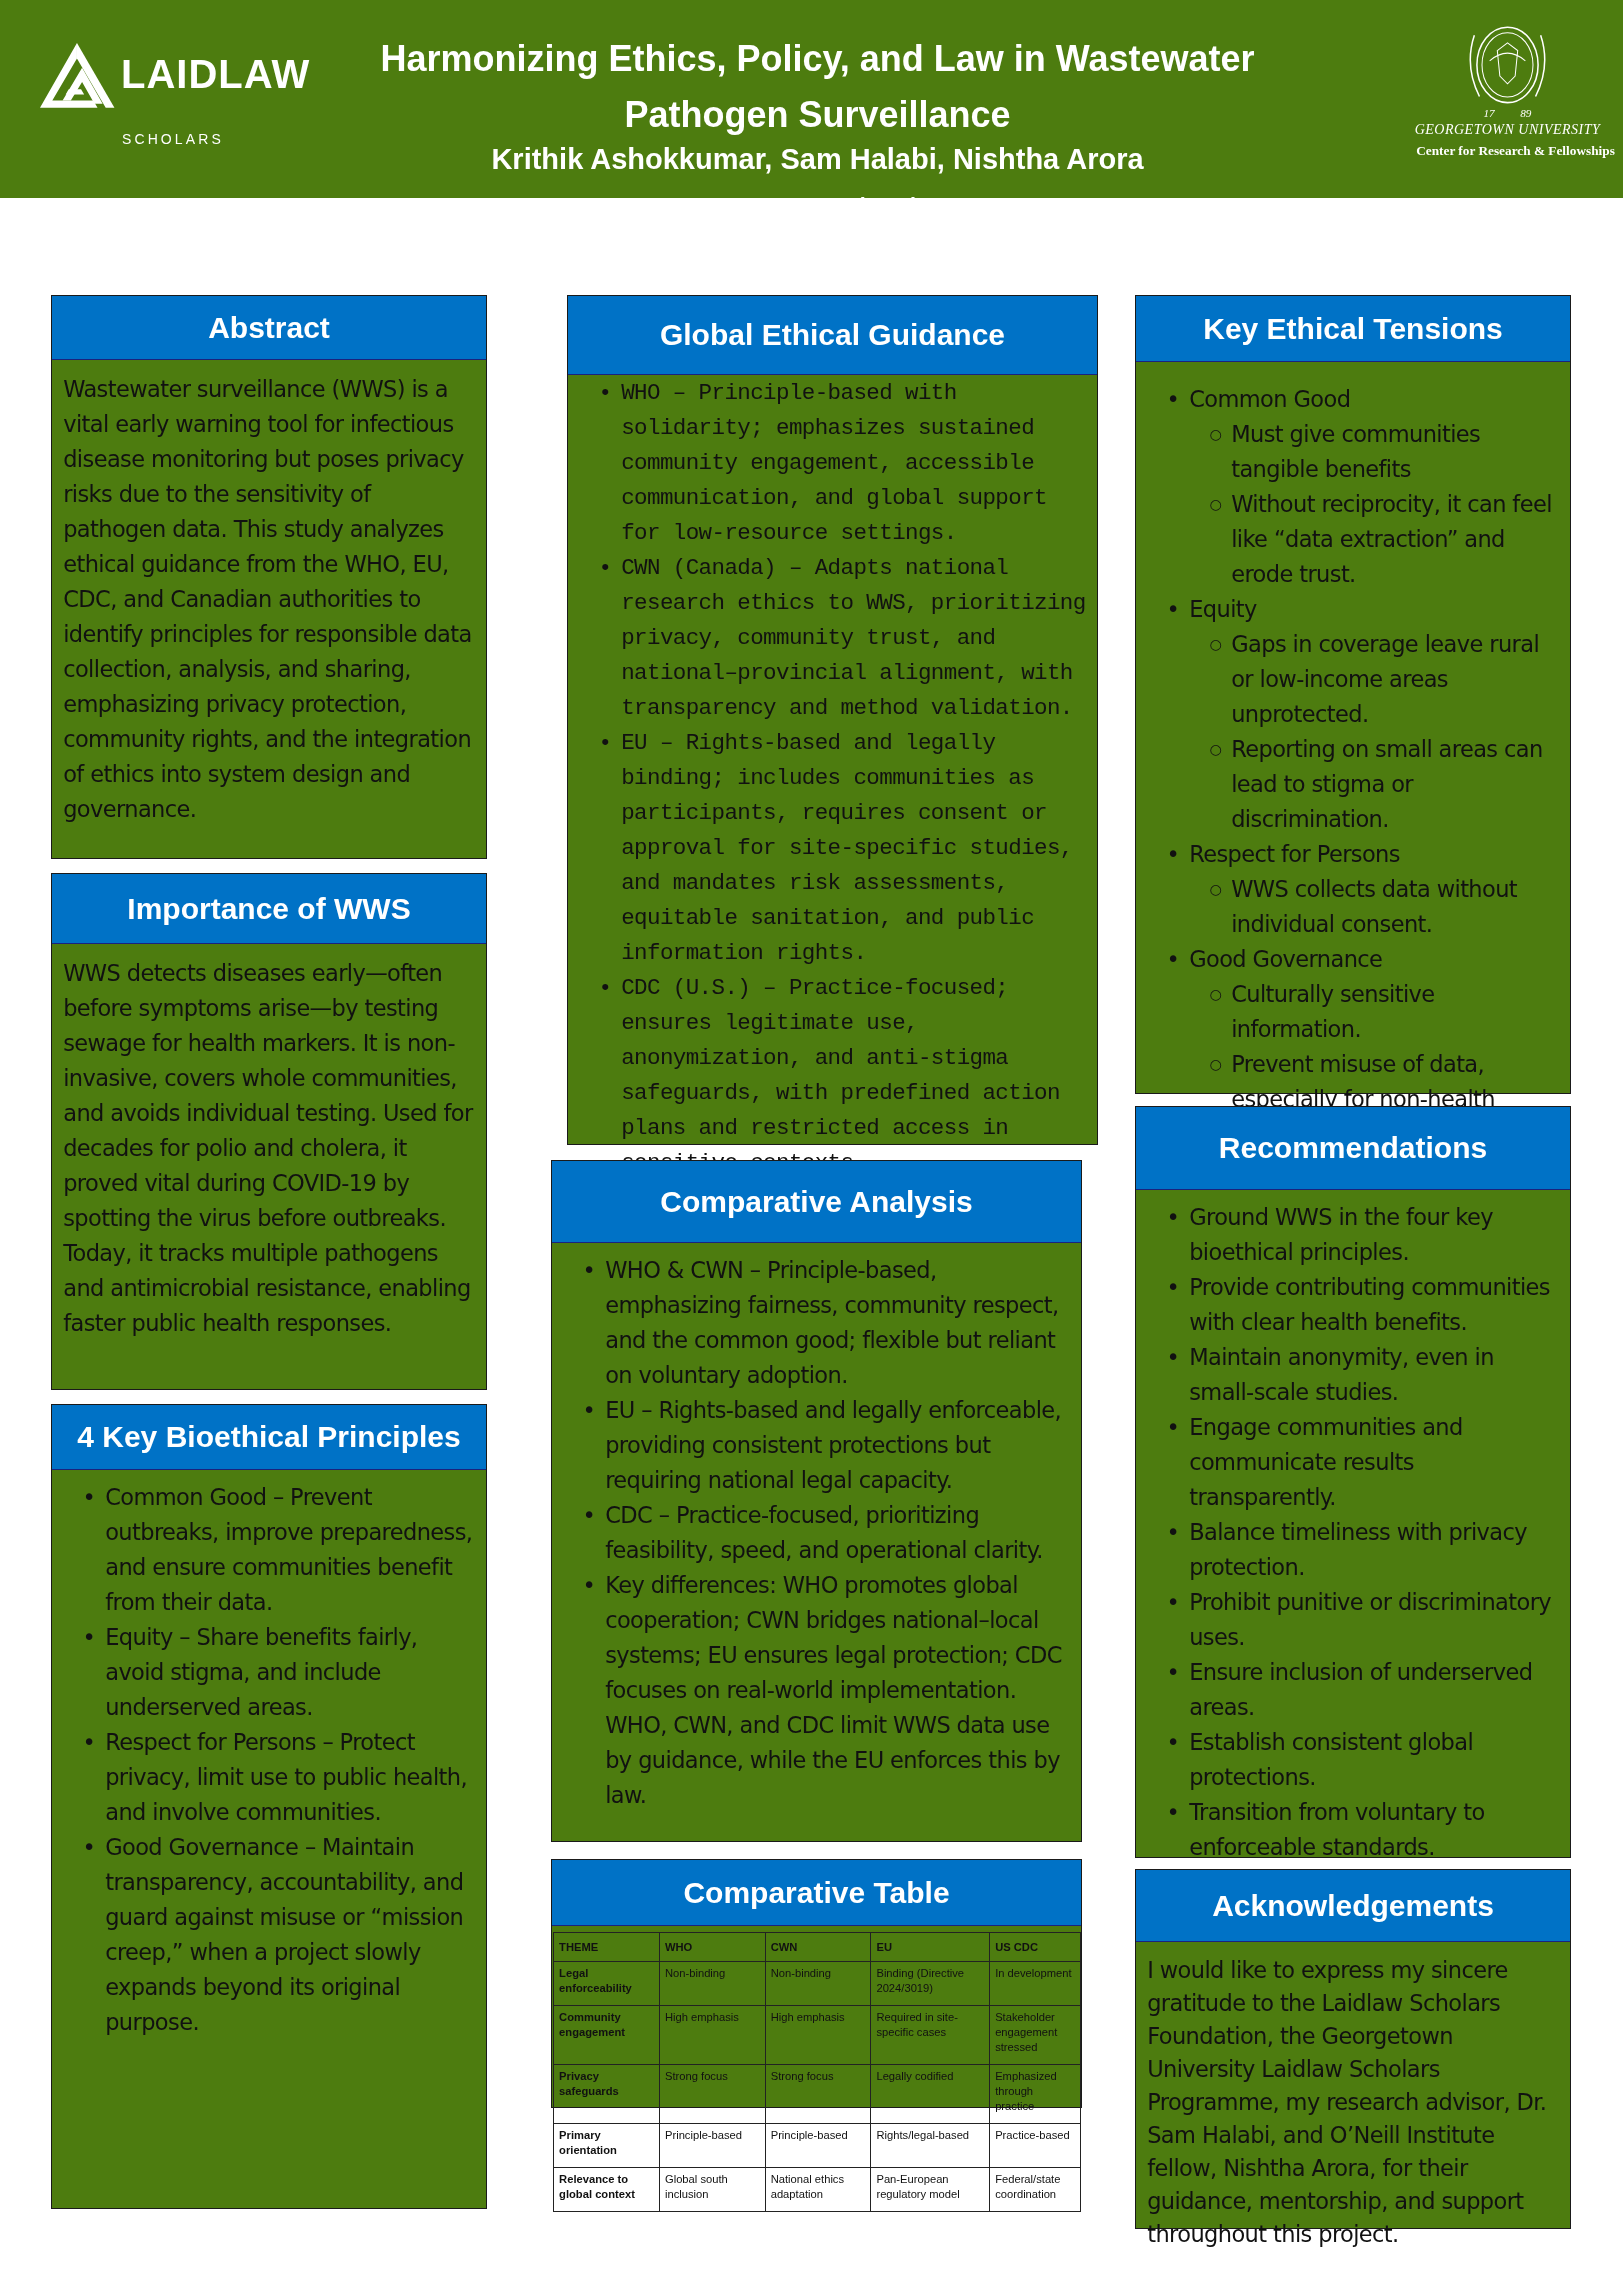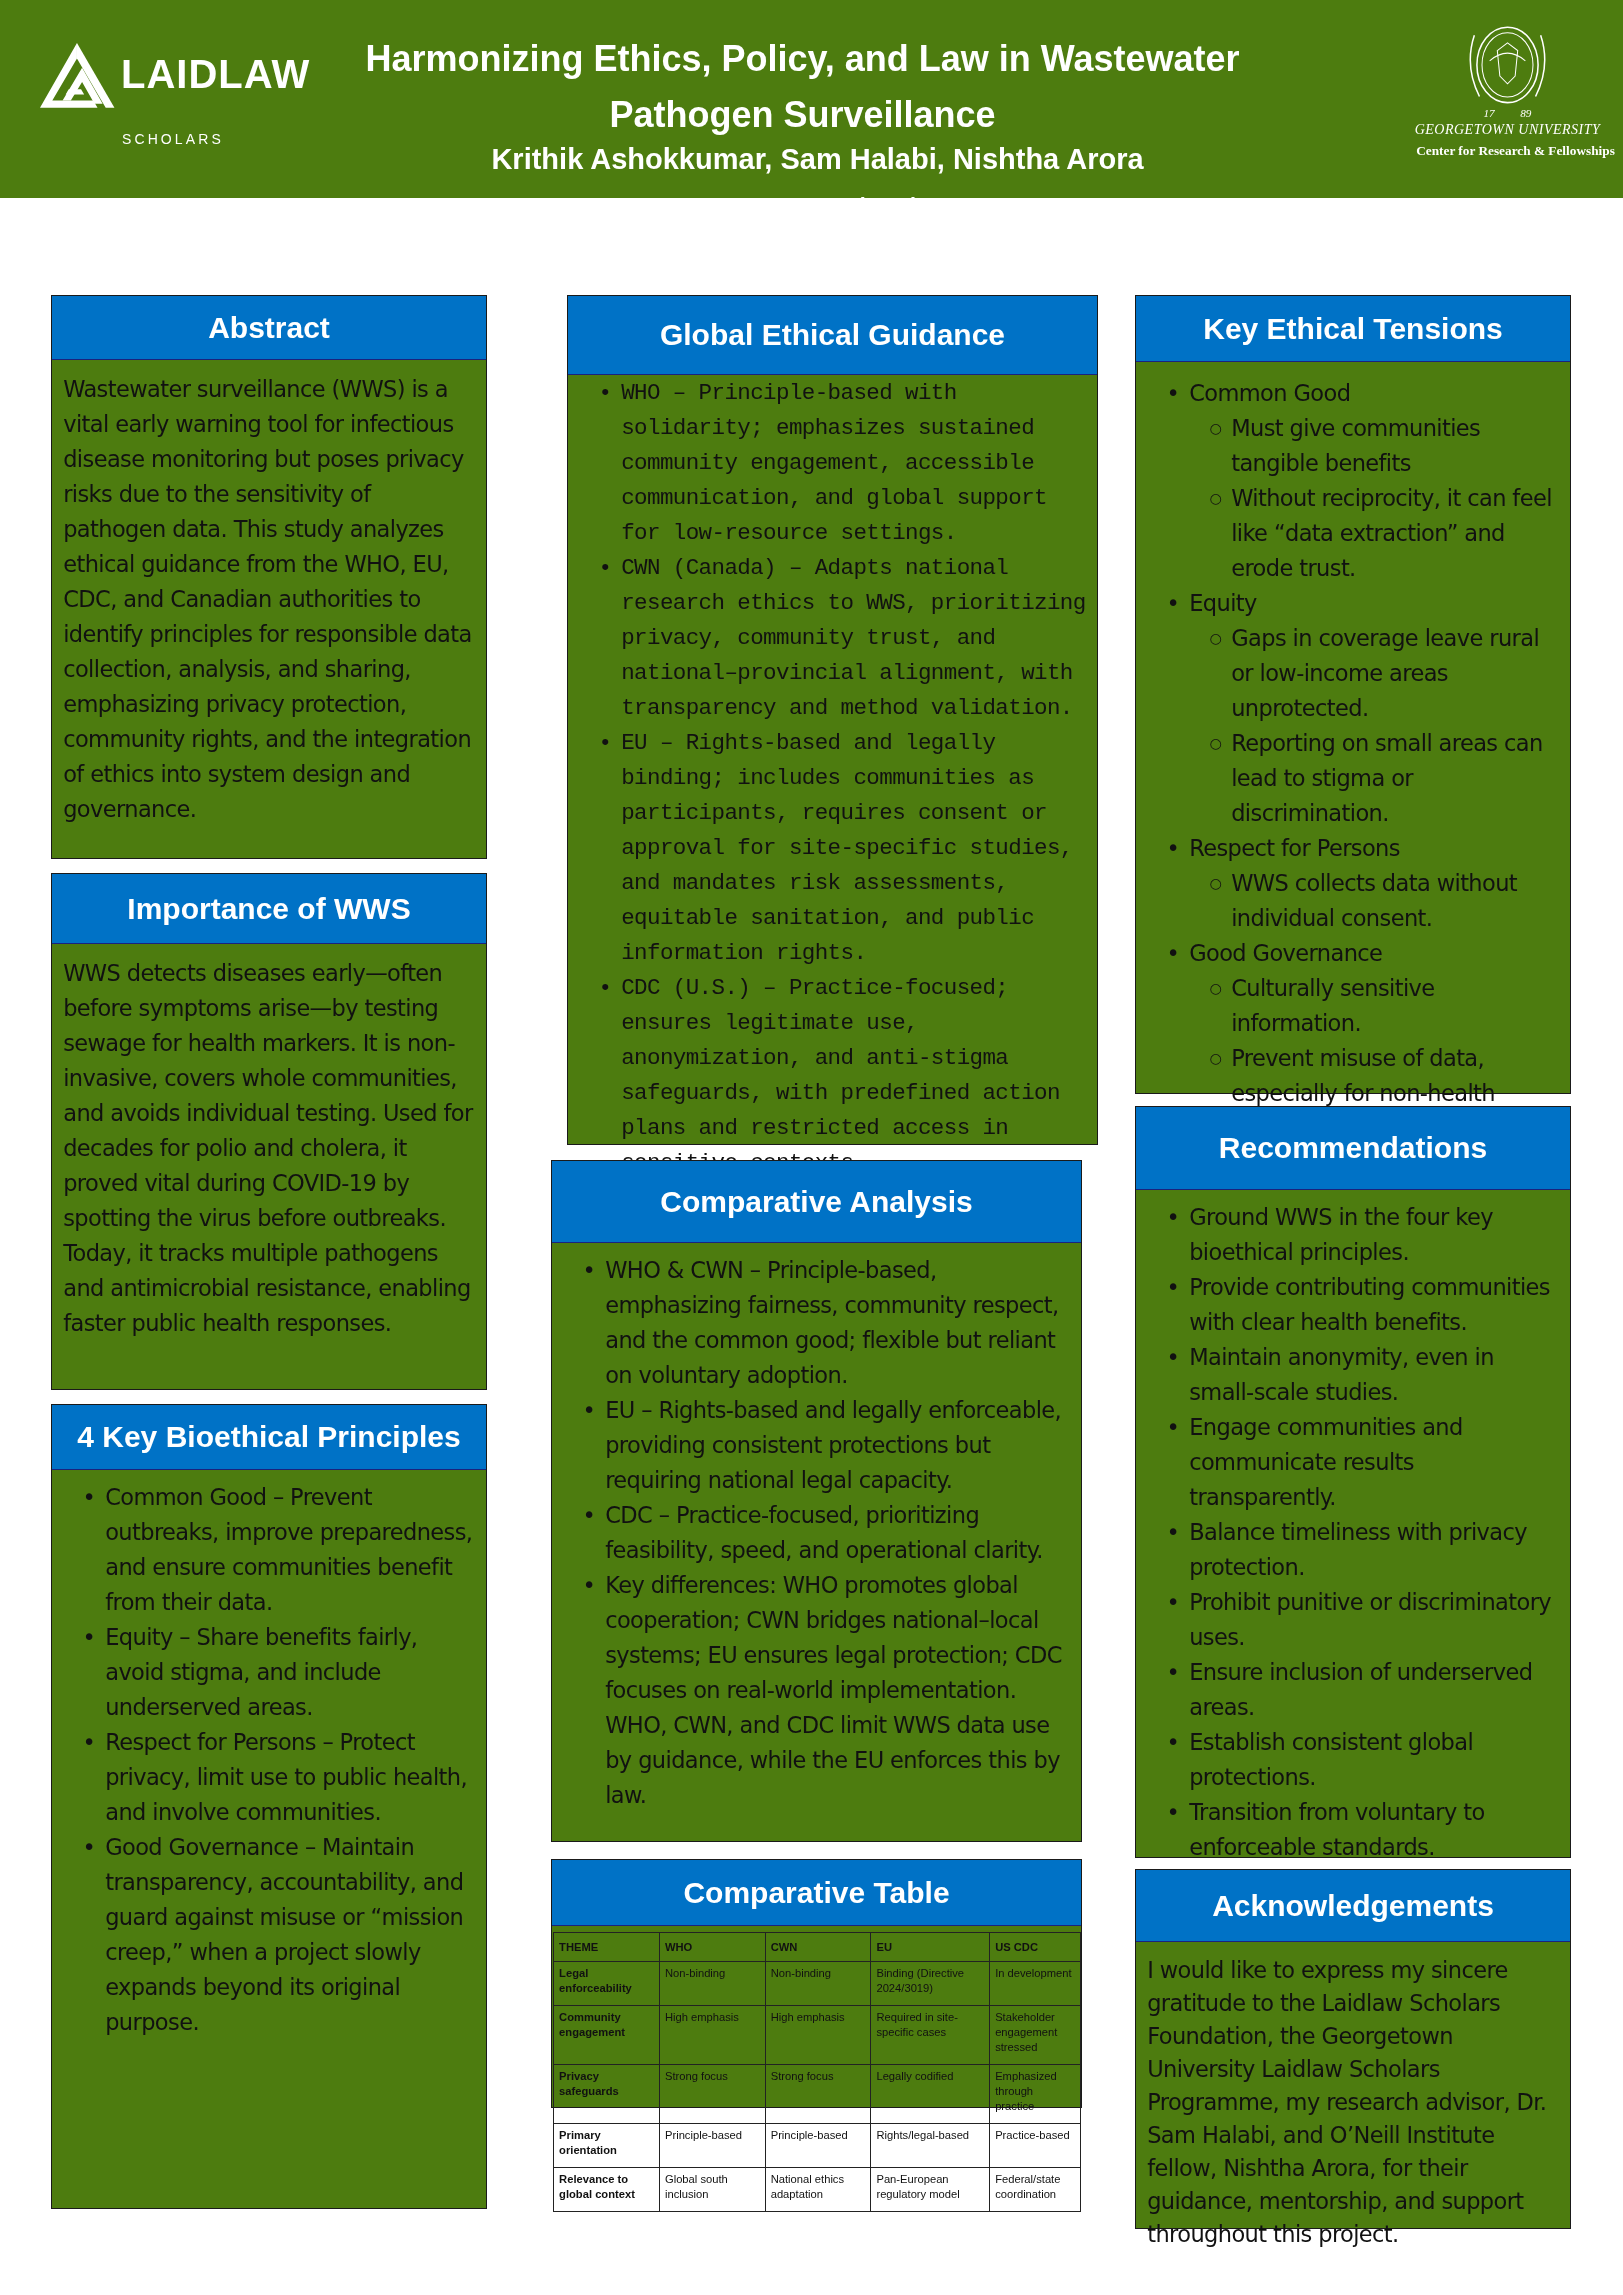--- a/index.html
+++ b/index.html
@@ -1,20 +1,20 @@
 <!DOCTYPE html>
 <html style="font-size:8.2px"><head>
   <meta charset="utf-8">
   <style>
     * { box-sizing: border-box; margin: 0; padding: 0; }
     html, body { width: 1624px; height: 2295px; background: #ffffff; overflow: hidden; }
     body { position: relative; font-family: "DejaVu Sans", "Liberation Sans", sans-serif; color: #111; }
 
     .header { position: absolute; left: 0; top: 0; width: 1624px; height: 198px; background: #4d7c0f; }
-    .title { position: absolute; left: 302px; width: 1001px; top: 31px; text-align: center; color: #fff; font-weight: bold; font-size: 36px; line-height: 56px; font-family: "Liberation Sans", sans-serif; }
+    .title { position: absolute; left: 317px; width: 1001px; top: 31px; text-align: center; color: #fff; font-weight: bold; font-size: 36px; line-height: 56px; font-family: "Liberation Sans", sans-serif; }
     .authors { position: absolute; left: 317px; width: 1001px; top: 143px; text-align: center; color: #fff; font-weight: bold; font-size: 29px; font-family: "Liberation Sans", sans-serif; }
     .affil { position: absolute; left: 317px; width: 1001px; top: 194px; text-align: center; color: #fff; font-weight: bold; font-size: 21.5px; font-family: "Liberation Sans", sans-serif; }
 
     .laidlaw { position: absolute; left: 40px; top: 43px; width: 245px; height: 72px; }
     .laidlaw svg { position: absolute; left: 0; top: 0; }
     .laidlaw-word { position: absolute; left: 81px; top: 11.2px; color: #fff; font-weight: bold; font-size: 40px; letter-spacing: 1px; font-family: "Liberation Sans", sans-serif; line-height: 1; }
     .laidlaw-sub { position: absolute; left: 82px; top: 51px; color: #fff; font-size: 14px; letter-spacing: 3.1px; font-family: "Liberation Sans", sans-serif; line-height: 1; margin-top: 38px; }
 
     .gu { position: absolute; left: 1400px; top: 15.3px; width: 215px; height: 153px; }
     .gu svg { position: absolute; left: 59px; top: 5.1px; }
@@ -174,21 +174,21 @@
       <td>Global south inclusion</td>
       <td>National ethics adaptation</td>
       <td>Pan-European regulatory model</td>
       <td>Federal/state coordination</td>
     </tr>
   </tbody>
 </table>
 
 <div class="panel" style="left:1135px; top:295px; width:436px; height:799px;">
   <div class="panel-head" style="height:66px;">Key Ethical Tensions</div>
-  <div class="panel-body" style="padding-top:14px;">
+  <div class="panel-body" style="padding-top:20px;">
     <ul class="b">
       <li>
         <span>Common Good</span>
         <ul class="sub">
           <li>Must give communities tangible benefits</li>
           <li>Without reciprocity, it can feel like “data extraction” and erode trust.</li>
         </ul>
       </li>
       <li>
         <span>Equity</span>

